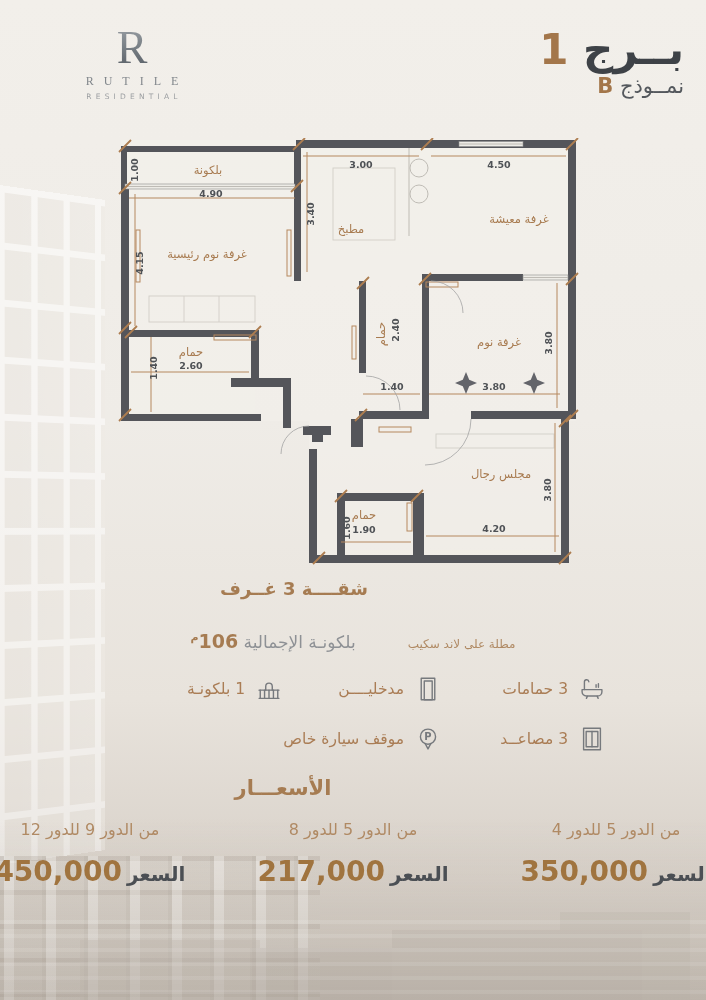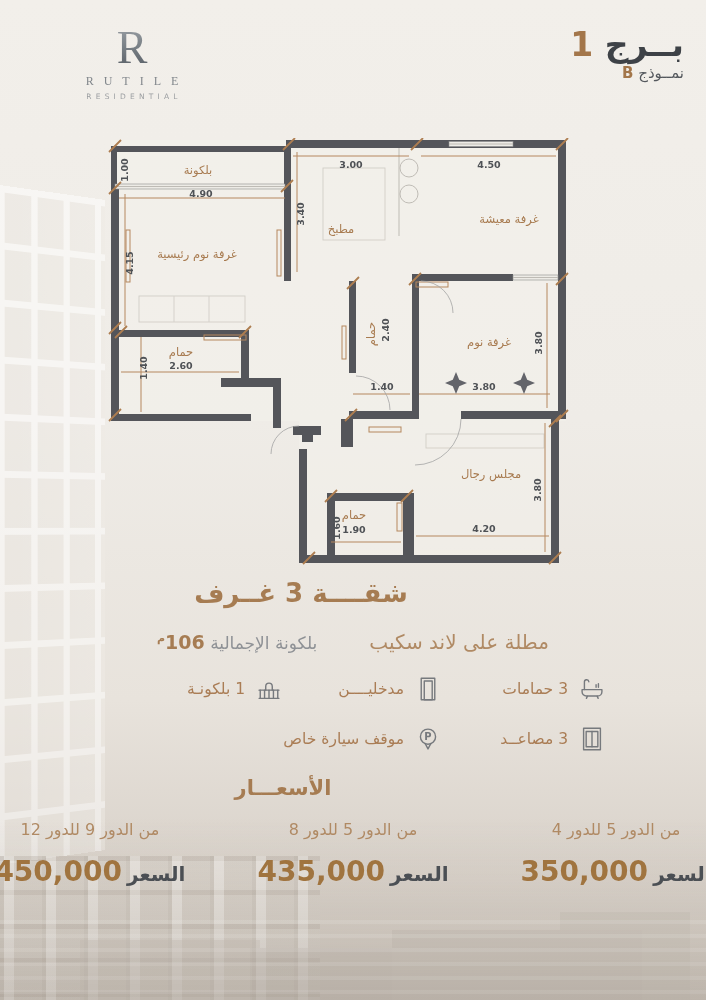--- a/index.html
+++ b/index.html
@@ -29,42 +29,42 @@
   .bottom-fade{position:absolute;left:0;top:818px;width:706px;height:182px;z-index:0;
     background:linear-gradient(180deg,rgba(208,201,192,0) 0%,rgba(189,181,171,.3) 65%,rgba(173,164,154,.42) 100%);}
   
   .logo{position:absolute;left:48px;top:24px;width:168px;text-align:center;z-index:2;}
   .logo-r{font-family:"Liberation Serif","DejaVu Serif",serif;font-size:46px;line-height:1.05;font-weight:400;
     background:linear-gradient(180deg,#9ba1a6,#545b62);-webkit-background-clip:text;background-clip:text;color:transparent;}
   .logo-name{font-family:"Liberation Serif","DejaVu Serif",serif;font-size:12px;letter-spacing:10px;margin-left:10px;color:#82878c;margin-top:2px;}
   .logo-sub{font-size:7.5px;letter-spacing:4.2px;margin-left:4px;color:#9b9ea1;margin-top:3px;}
   
   .tower{position:absolute;right:22px;top:26px;z-index:2;direction:rtl;text-align:right;}
-  .tower-line1{font-size:33px;font-weight:700;color:#3e4247;line-height:1.15;}
+  .tower-line1{font-size:42px;font-weight:700;color:#3e4247;line-height:1.15;}
   .tower-num{color:#a3764a;}
-  .tower-line2{font-size:15px;font-weight:500;color:#54585d;line-height:1.2;}
+  .tower-line2{font-size:21px;font-weight:500;color:#54585d;line-height:1.2;}
   .model-letter{color:#a3764a;font-weight:700;}
   
-  .plan-wrap{position:absolute;left:101px;top:138px;width:470px;height:432px;z-index:1;}
+  .plan-wrap{position:absolute;left:111px;top:138px;width:470px;height:432px;z-index:1;}
   .w{fill:#54555a;}
   .win{fill:#edebe6;stroke:#8d8d8d;stroke-width:.6;}
   .t{stroke:#b9b5af;stroke-width:.9;fill:none;}
   .fur{stroke:#d2cec8;stroke-width:.9;fill:none;}
   .b{stroke:#b5885e;stroke-width:1;fill:none;}
   .tk{stroke:#ad7d50;stroke-width:1.8;fill:none;}
   .arc{stroke:#a3a3a3;stroke-width:.8;fill:none;}
   .room{fill:#a87b50;font:500 11.5px "DejaVu Sans",sans-serif;}
   .dim{fill:#4f5256;font:600 9.5px "DejaVu Sans",sans-serif;}
   .diamond{fill:#63646a;}
   
-  .apt-title{position:absolute;left:16px;top:578px;width:570px;text-align:center;z-index:2;direction:rtl;
-    font-size:26px;font-weight:700;color:#a67c52;}
+  .apt-title{position:absolute;left:9px;top:578px;width:570px;text-align:center;z-index:2;direction:rtl;
+    font-size:18px;font-weight:700;color:#a67c52;}
   .meta-row{position:absolute;left:0;top:630px;width:706px;z-index:2;direction:rtl;
     display:flex;justify-content:center;gap:52px;align-items:baseline;}
-  .meta-view{font-size:20px;color:#b08a64;}
+  .meta-view{font-size:12px;color:#b08a64;}
   .meta-area{font-size:17px;color:#8e9195;}
   .area-value{font-size:19px;font-weight:700;color:#a67c52;}
   .area-unit{font-size:11px;font-weight:700;color:#a67c52;vertical-align:super;}
   
   .features{position:absolute;left:0;top:674px;width:706px;z-index:2;direction:rtl;
     display:grid;grid-template-columns:150px 145px 185px;justify-content:center;column-gap:14px;row-gap:20px;}
   .feature{display:flex;align-items:center;gap:9px;}
   .f-icon{width:30px;height:30px;flex:0 0 30px;display:flex;align-items:center;justify-content:center;}
   .f-icon svg{width:28px;height:28px;stroke:#76797d;fill:none;stroke-width:1.2;stroke-linecap:round;stroke-linejoin:round;}
   .f-label{font-size:15.5px;color:#aa7d55;font-weight:500;white-space:nowrap;}
@@ -211,21 +211,21 @@
         <text class="dim" x="440" y="352" text-anchor="middle" transform="rotate(-90 440 352)">3.80</text>
         <text class="dim" x="253" y="395" text-anchor="middle">1.90</text>
         <text class="dim" x="239" y="390" text-anchor="middle" transform="rotate(-90 239 390)">1.60</text>
       </g>
     </svg>
   </div>
 
   <div class="apt-title">شقــــة 3 غــرف</div>
   <div class="meta-row">
     <span class="meta-view">مطلة على لاند سكيب</span>
-    <span class="meta-area"><span>بلكونة الإجمالية</span> <span class="area-value">106</span><span class="area-unit">م</span></span>
+    <span class="meta-area"><span>بلكونـة الإجمالية</span> <span class="area-value">106</span><span class="area-unit">م</span></span>
   </div>
 
   <div class="features">
     <div class="feature">
       <span class="f-icon">
         <svg viewBox="0 0 24 24">
             <path d="M3.5 12.5h17v1.8a3.7 3.7 0 0 1-3.7 3.7H7.2a3.7 3.7 0 0 1-3.7-3.7z"></path>
             <path d="M5.5 12.5V6.2a1.9 1.9 0 0 1 3.8-.4"></path>
             <path d="M8 18.3 7.2 20M16.5 18.3l.8 1.7"></path>
             <path d="M15.5 10.5V8.4M17.5 10.5V7.4"></path>
@@ -280,21 +280,21 @@
   </div>
 
   <div class="prices-title">الأسعـــار</div>
   <div class="tiers">
     <div class="tier">
       <div class="tier-floors">من الدور 5 للدور 4</div>
       <div class="tier-price-row"><span class="price-label">السعر</span> <span class="price-value">350,000</span></div>
     </div>
     <div class="tier">
       <div class="tier-floors">من الدور 5 للدور 8</div>
-      <div class="tier-price-row"><span class="price-label">السعر</span> <span class="price-value">435,000</span></div>
+      <div class="tier-price-row"><span class="price-label">السعر</span> <span class="price-value">217,000</span></div>
     </div>
     <div class="tier">
       <div class="tier-floors">من الدور 9 للدور 12</div>
       <div class="tier-price-row"><span class="price-label">السعر</span> <span class="price-value">450,000</span></div>
     </div>
   </div>
 
 </div>
 
 </body></html>

